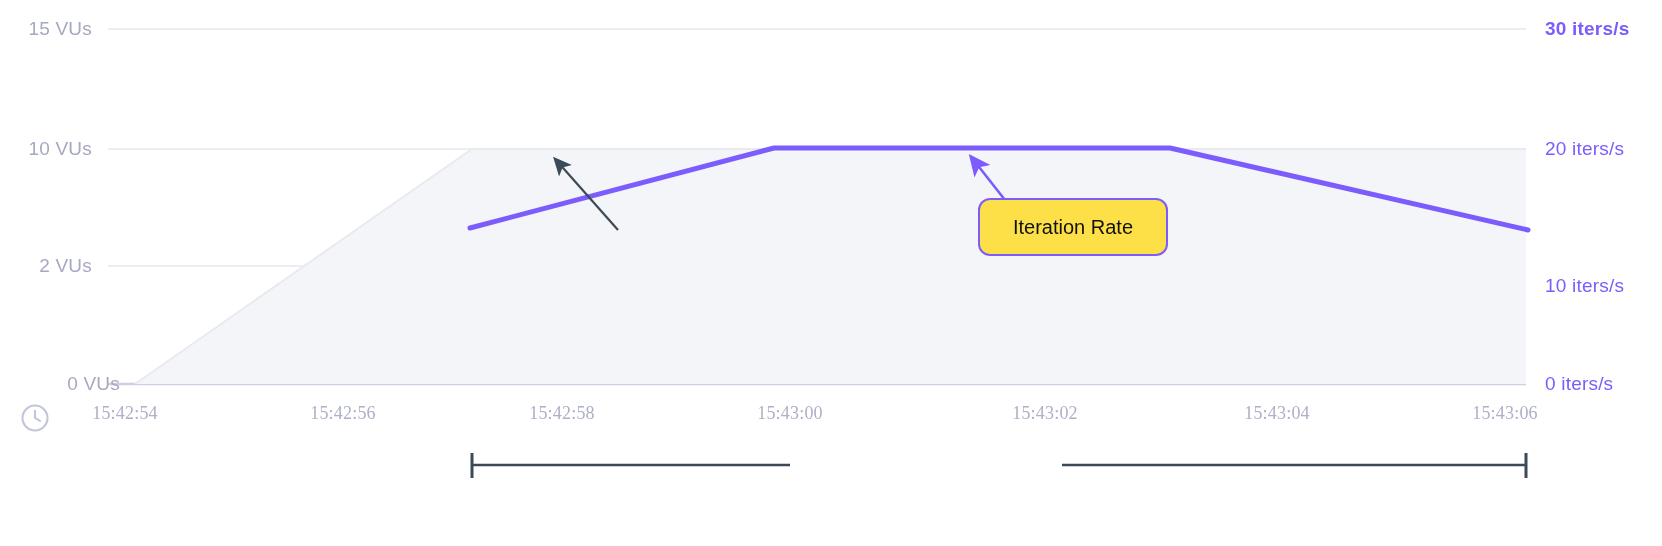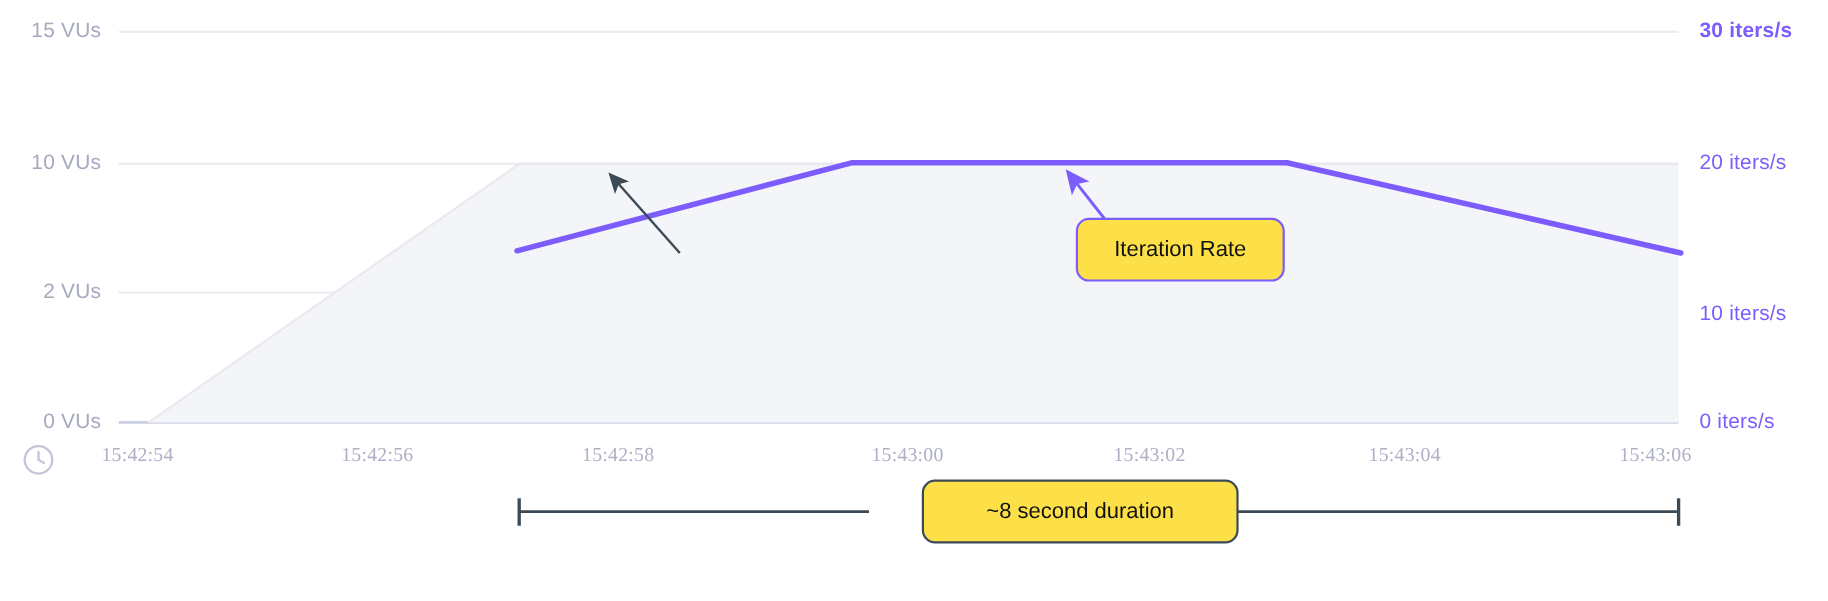--- a/index.html
+++ b/index.html
@@ -105,38 +105,37 @@
 
     <line x1="472" y1="465" x2="790" y2="465" stroke="#3b4a56" stroke-width="2.5"></line>
     <line x1="1062" y1="465" x2="1526" y2="465" stroke="#3b4a56" stroke-width="2.5"></line>
     <line x1="472" y1="453" x2="472" y2="478" stroke="#3b4a56" stroke-width="3"></line>
     <line x1="1526" y1="453" x2="1526" y2="478" stroke="#3b4a56" stroke-width="3"></line>
   </svg>
 
   <div class="axis-label-left" style="left:0px; top:18px; width:92px;">15 VUs</div>
   <div class="axis-label-left" style="left:0px; top:138px; width:92px;">10 VUs</div>
   <div class="axis-label-left" style="left:0px; top:255px; width:92px;">2 VUs</div>
-  <div class="axis-label-left" style="left:0px; top:373px; width:92px;">0 VUs</div>
+  <div class="axis-label-left" style="left:0px; top:373px; width:92px;padding-left:28px;">0 VUs</div>
 
   <div class="axis-label-right" style="left:1545px; top:18px;font-weight:bold;">30 iters/s</div>
   <div class="axis-label-right" style="left:1545px; top:138px;text-align:right;">20 iters/s</div>
   <div class="axis-label-right" style="left:1545px; top:255px;margin-top:20px;">10 iters/s</div>
   <div class="axis-label-right" style="left:1545px; top:373px;">0 iters/s</div>
 
   <svg class="clock-icon" style="left:20px; top:403px;" viewBox="0 0 24 24">
     <circle cx="12" cy="12" r="10" fill="none" stroke="#c3c6d8" stroke-width="1.7"></circle>
     <path d="M 12 6.3 L 12 12 L 16 14.3" fill="none" stroke="#c3c6d8" stroke-width="1.7" stroke-linecap="round"></path>
   </svg>
 
   <div class="x-tick-label" style="left:125px; top:403px;">15:42:54</div>
   <div class="x-tick-label" style="left:343px; top:403px;">15:42:56</div>
   <div class="x-tick-label" style="left:562px; top:403px;">15:42:58</div>
-  <div class="x-tick-label" style="left:825px; top:403px;">15:43:00</div>
+  <div class="x-tick-label" style="left:790px; top:403px;">15:43:00</div>
   <div class="x-tick-label" style="left:1045px; top:403px;">15:43:02</div>
   <div class="x-tick-label" style="left:1277px; top:403px;">15:43:04</div>
   <div class="x-tick-label" style="left:1505px; top:403px;">15:43:06</div>
 
 
   <div class="callout callout-purple" style="left:978px; top:198px; width:190px; height:58px;">Iteration Rate</div>
 
-  <div class="callout callout-dark" style="left:838px; top:436px; width:288px; height:58px;">~8 second duration</div>
 
 </div>
 
 </body></html>

